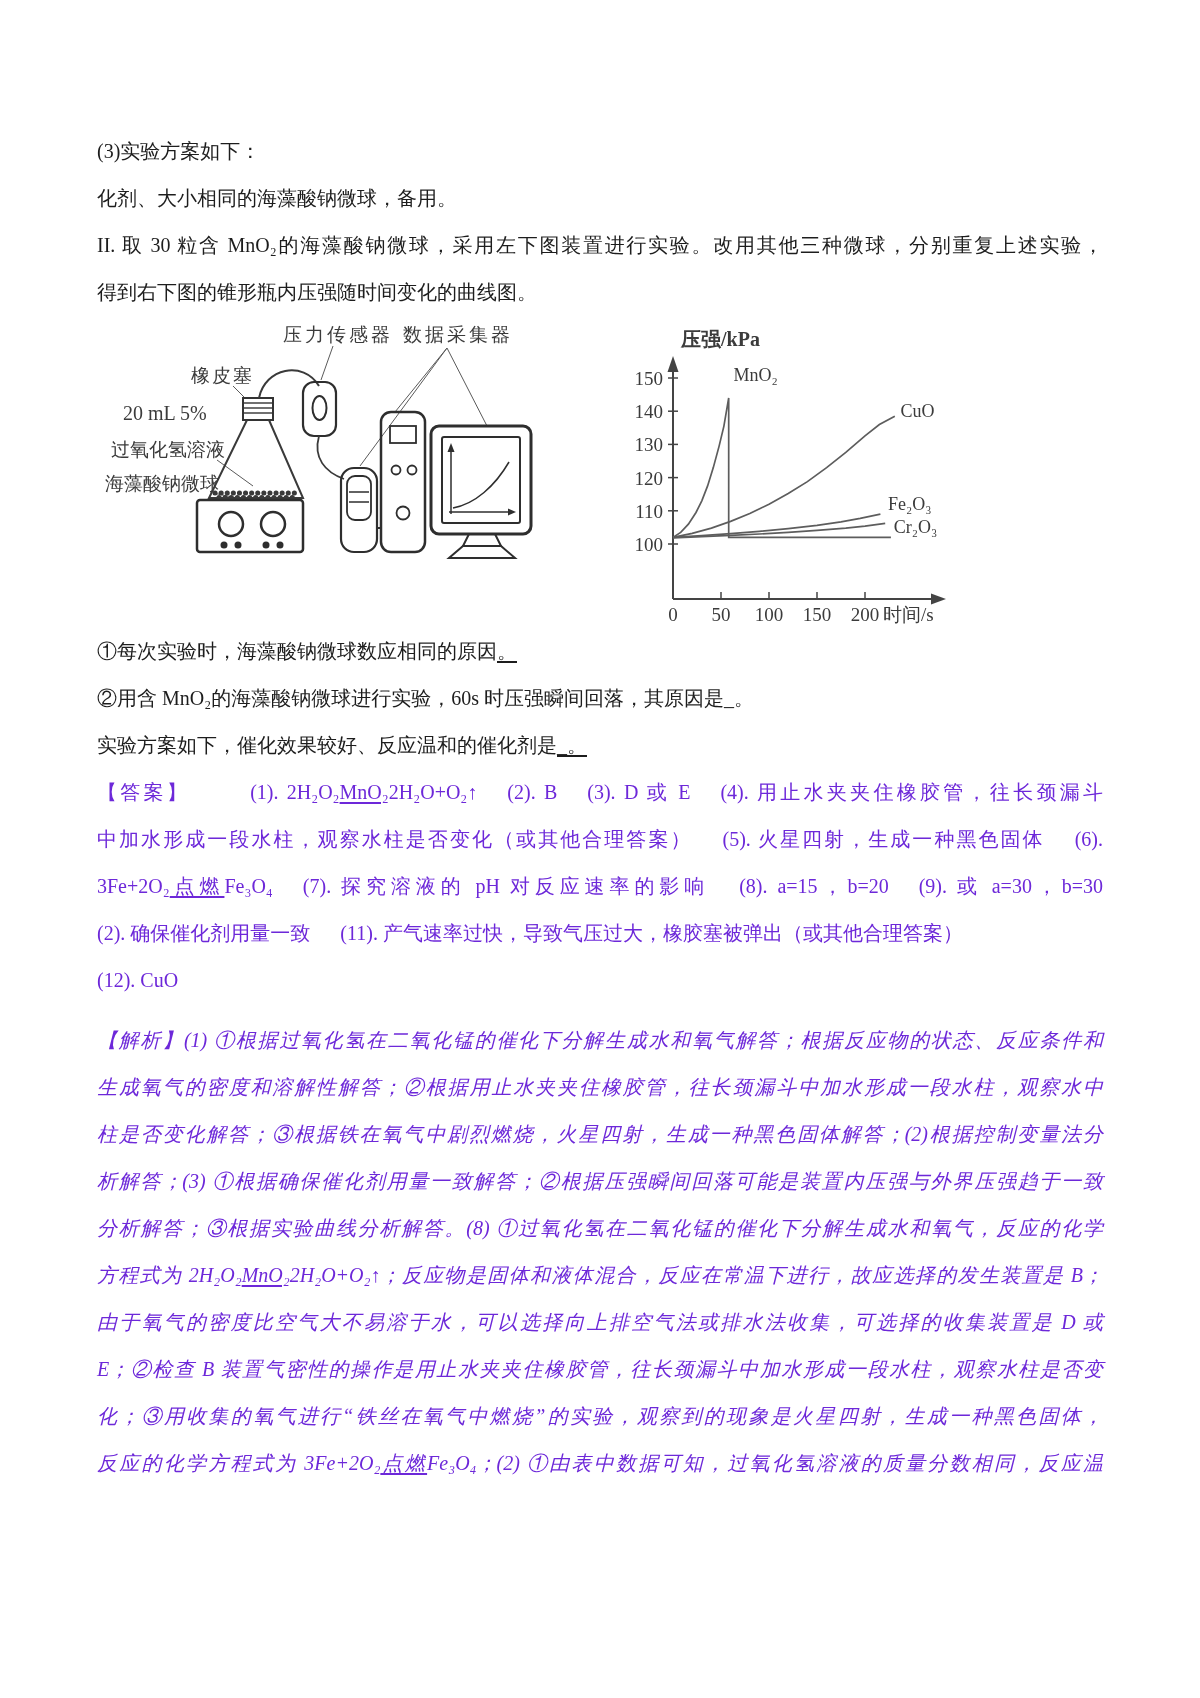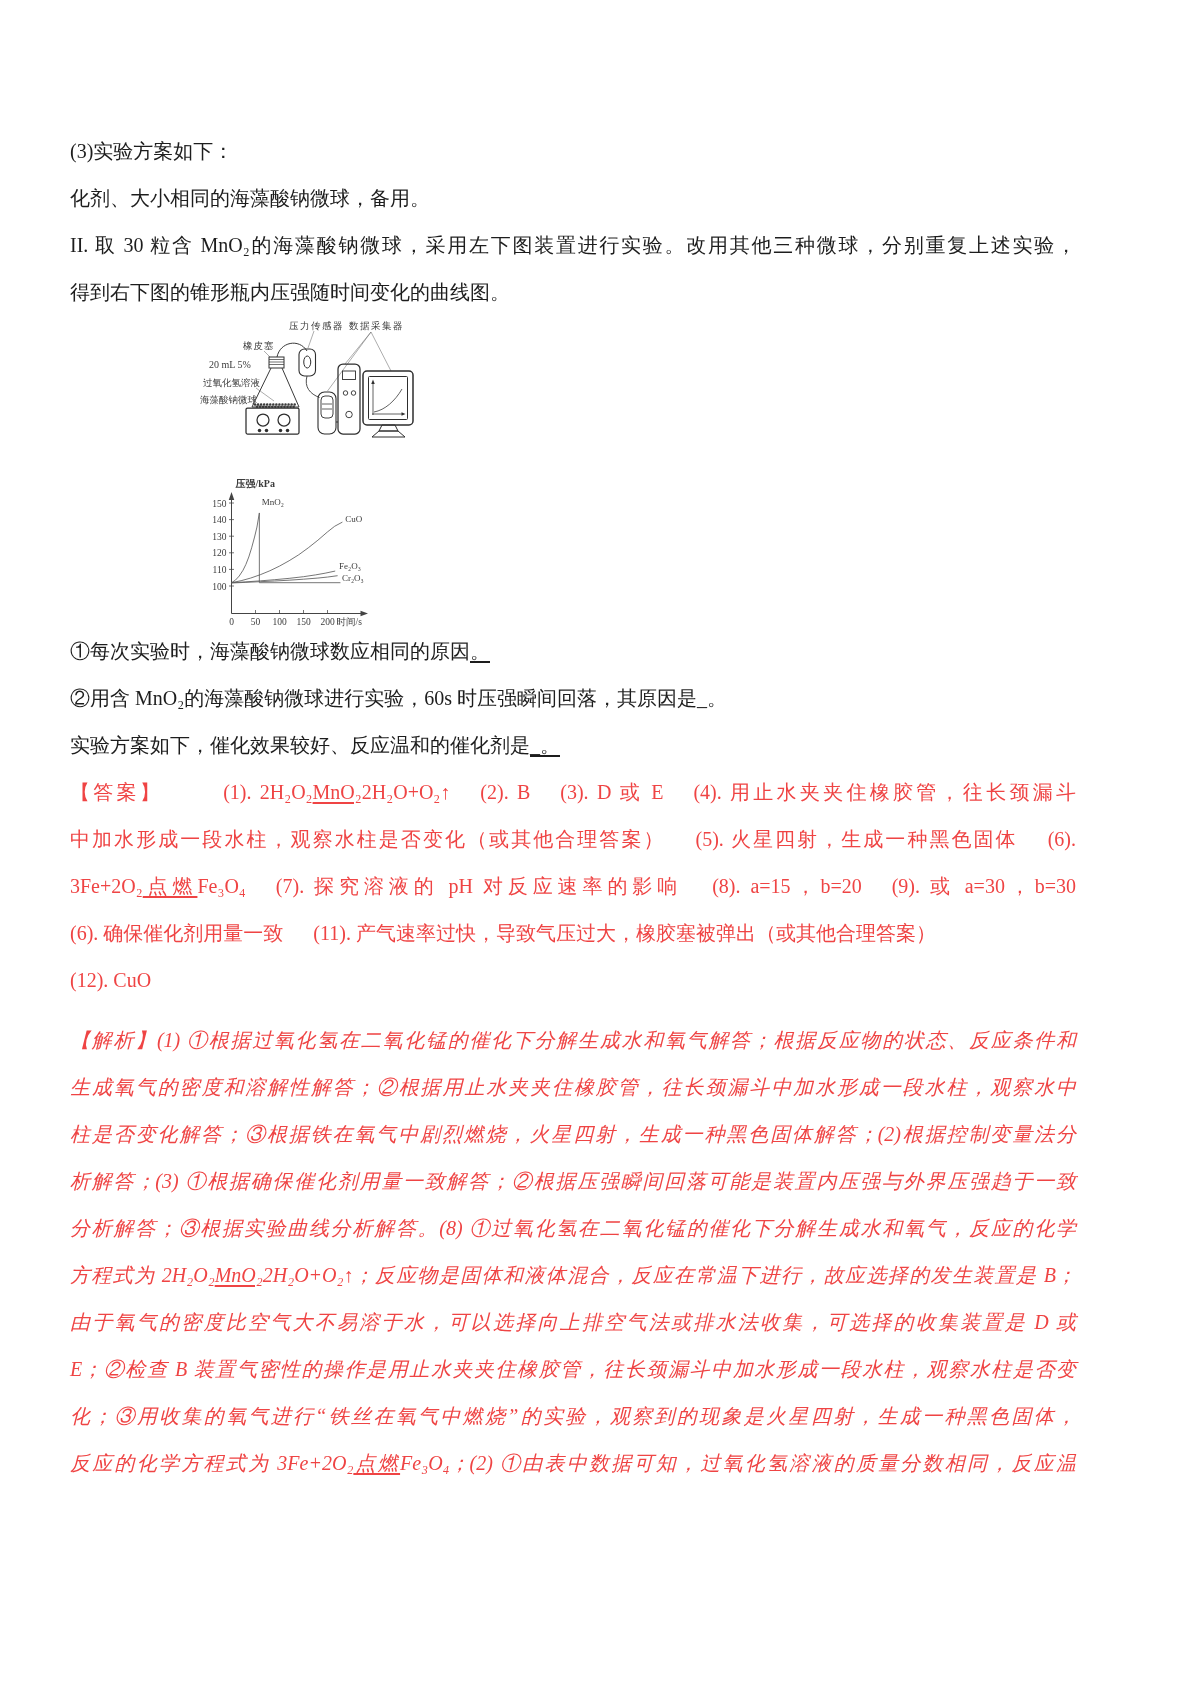--- a/index.html
+++ b/index.html
@@ -1,24 +1,24 @@
 <!DOCTYPE html>
 <html><head>
 <meta charset="utf-8">
 <style>
   html,body{margin:0;padding:0;background:#ffffff;}
   body{width:1200px;height:1698px;position:relative;
        font-family:"Liberation Serif","DejaVu Serif",serif;color:#1d1d1d;}
-  .content{padding:128px 97px 0 46px;width:1006px;margin-left:24px;}
+  .content{padding:128px 97px 0 97px;width:1006px;}
   .line{height:47px;line-height:47px;font-size:20px;white-space:normal;}
   .fill{text-align:justify;text-align-last:justify;}
-  .red .line{color:#ef4444;}
+  .red .line{color:#6d28d9;}
   .gap{display:inline-block;width:30px;}
   .u{text-decoration:underline;text-underline-offset:3px;}
-  .figure-row{display:flex;align-items:flex-start;height:312px;flex-direction:column;}
+  .figure-row{display:flex;align-items:flex-start;height:312px;}
   svg text{font-family:"Liberation Serif","DejaVu Serif",serif;fill:#3b3b3b;}
   #analysis{margin-top:13px;font-style:italic;}
 </style>
 </head>
 <body>
 
 <div class="content">
 
   <div id="intro">
       <div class="line"><span>(3)实验方案如下：</span></div>
@@ -151,21 +151,21 @@
   <div id="questions">
       <div class="line"><span>①每次实验时，海藻酸钠微球数应相同的原因</span><span class="u">。</span></div>
       <div class="line"><span>②用含 MnO₂的海藻酸钠微球进行实验，60s 时压强瞬间回落，其原因是</span><span>_。</span></div>
       <div class="line"><span>实验方案如下，催化效果较好、反应温和的催化剂是</span><span class="u">_。</span></div>
     </div>
 
   <div id="answers" class="red">
       <div class="line fill"><span>【答案】</span><span class="gap"></span><span class="gap"></span><span>(1). 2H₂O₂</span><span class="u">MnO₂</span><span>2H₂O+O₂↑</span><span class="gap"></span><span>(2). B</span><span class="gap"></span><span>(3). D 或 E</span><span class="gap"></span><span>(4). 用止水夹夹住橡胶管，往长颈漏斗</span></div>
       <div class="line fill"><span>中加水形成一段水柱，观察水柱是否变化（或其他合理答案）</span><span class="gap"></span><span>(5). 火星四射，生成一种黑色固体</span><span class="gap"></span><span>(6).</span></div>
       <div class="line fill"><span>3Fe+2O₂</span><span class="u">点燃</span><span>Fe₃O₄</span><span class="gap"></span><span>(7). 探究溶液的 pH 对反应速率的影响</span><span class="gap"></span><span>(8). a=15，b=20</span><span class="gap"></span><span>(9). 或 a=30，b=30</span></div>
-      <div class="line"><span>(6). 确保催化剂用量一致</span><span class="gap"></span><span>(11). 产气速率过快，导致气压过大，橡胶塞被弹出（或其他合理答案）</span></div>
+      <div class="line"><span>(2). 确保催化剂用量一致</span><span class="gap"></span><span>(11). 产气速率过快，导致气压过大，橡胶塞被弹出（或其他合理答案）</span></div>
       <div class="line"><span>(12). CuO</span></div>
     </div>
 
   <div id="analysis" class="red">
       <div class="line fill"><span>【解析】(1) ①根据过氧化氢在二氧化锰的催化下分解生成水和氧气解答；根据反应物的状态、反应条件和</span></div>
       <div class="line fill"><span>生成氧气的密度和溶解性解答；②根据用止水夹夹住橡胶管，往长颈漏斗中加水形成一段水柱，观察水中</span></div>
       <div class="line fill"><span>柱是否变化解答；③根据铁在氧气中剧烈燃烧，火星四射，生成一种黑色固体解答；(2)根据控制变量法分</span></div>
       <div class="line fill"><span>析解答；(3) ①根据确保催化剂用量一致解答；②根据压强瞬间回落可能是装置内压强与外界压强趋于一致</span></div>
       <div class="line fill"><span>分析解答；③根据实验曲线分析解答。(8) ①过氧化氢在二氧化锰的催化下分解生成水和氧气，反应的化学</span></div>
       <div class="line fill"><span>方程式为 2H₂O₂</span><span class="u">MnO₂</span><span>2H₂O+O₂↑；反应物是固体和液体混合，反应在常温下进行，故应选择的发生装置是 B；</span></div>

